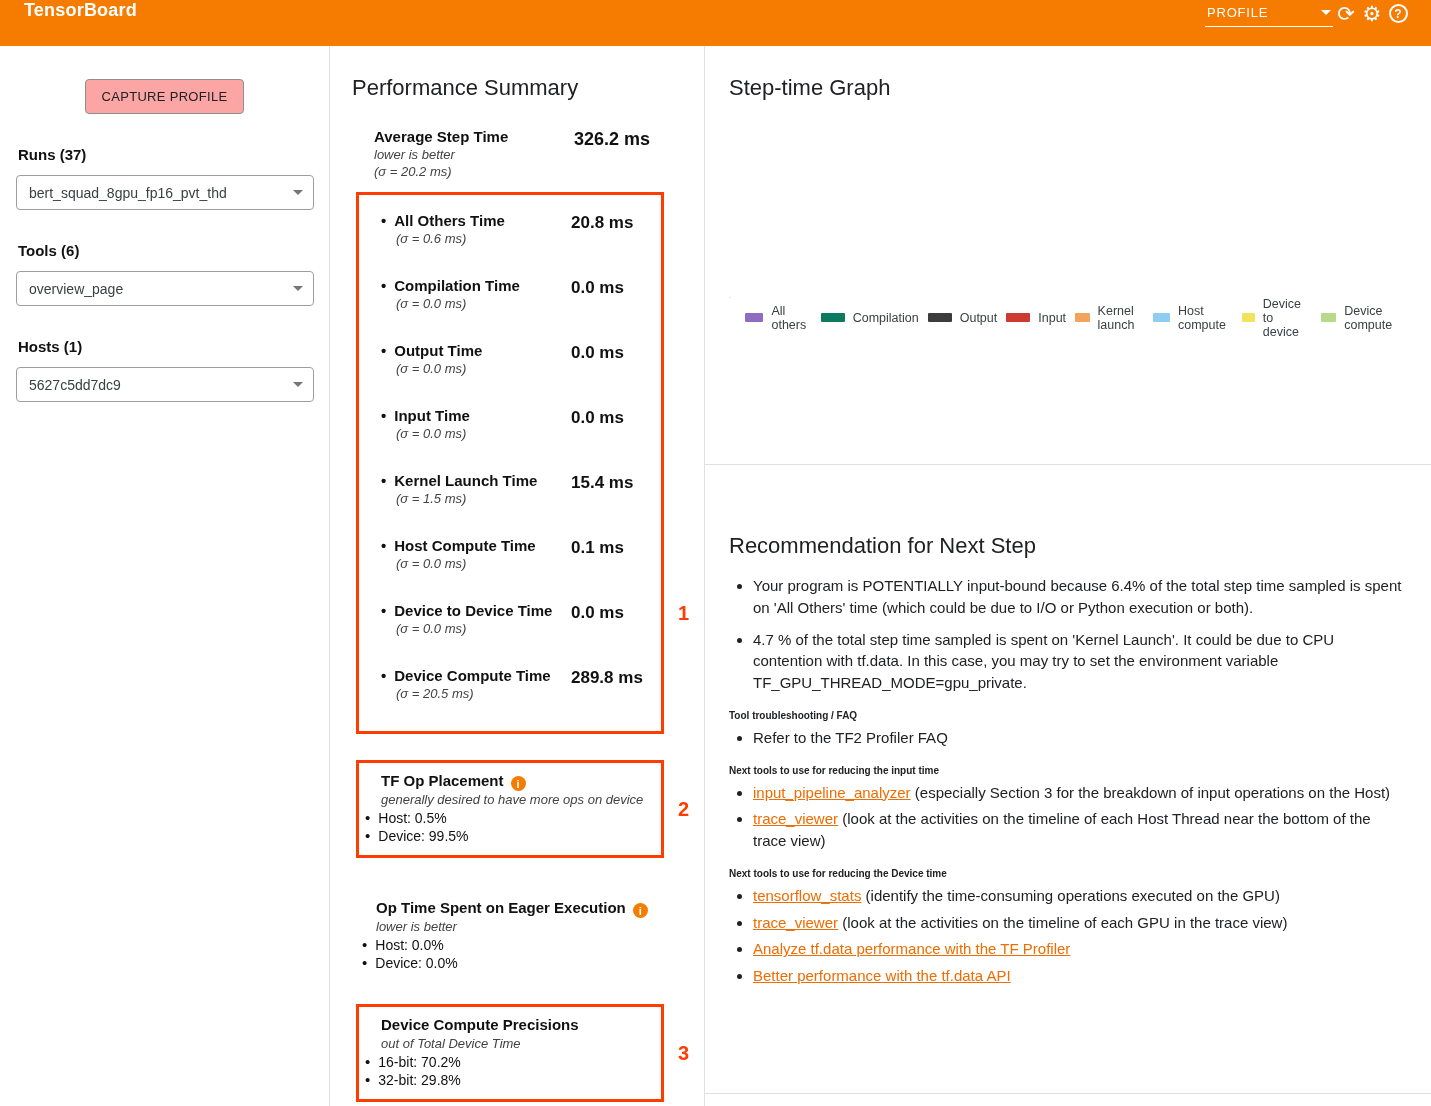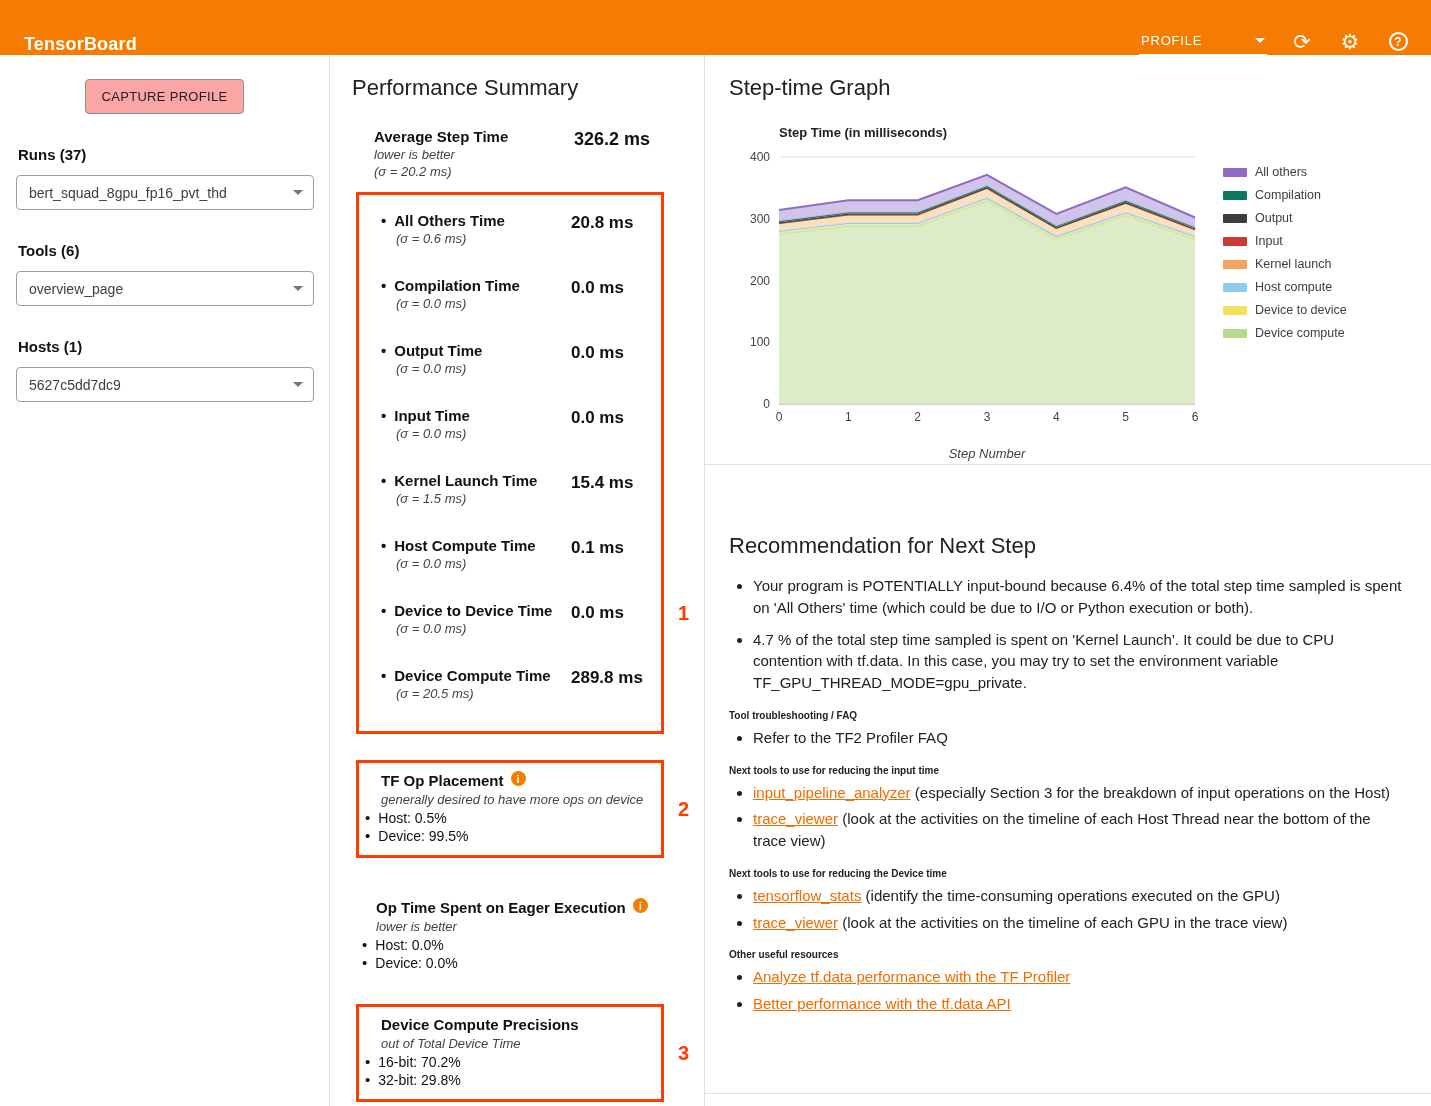--- a/index.html
+++ b/index.html
@@ -1,24 +1,24 @@
 <!DOCTYPE html>
 <html><head>
 <meta charset="utf-8">
 <style>
   * { box-sizing: border-box; margin: 0; padding: 0; }
   html,body { background:#fff; }
   body { font-family: "Liberation Sans", sans-serif; color:#202124; }
   .page { position:relative; width:1431px; height:1106px; overflow:hidden; background:#fff; }
 
   
-  .topbar { position:absolute; top:0; left:0; right:0; height:55px; background:#f57c00;
-            display:flex; align-items:flex-end; padding:8px 20px 0 24px; color:#fff; z-index:5; }
+  .topbar { position:absolute; top:0; left:0; right:0; height:46px; background:#f57c00;
+            display:flex; align-items:flex-start; padding:0 20px 0 24px; color:#fff; z-index:5; }
   .topbar-title { font-size:18px; font-weight:bold; letter-spacing:.2px; }
-  .topbar-right { margin-left:auto; display:flex; align-items:center; gap:22px; }
+  .topbar-right { margin-left:auto; display:flex; align-items:center; }
   .profile-select { display:flex; align-items:center; justify-content:space-between; width:128px;
                     border-bottom:1px solid #fff; padding:5px 2px 6px 2px; font-size:13px;
                     letter-spacing:.8px; cursor:pointer; }
   .caret-white { width:0; height:0; border-left:5px solid transparent; border-right:5px solid transparent;
                  border-top:5px solid #fff; }
   .icon-btn { width:26px; height:26px; display:flex; align-items:center; justify-content:center;
               cursor:pointer; font-size:21px; line-height:1; color:#fff; }
   .help-circle { width:19px; height:19px; border:2px solid #fff; border-radius:50%;
                  font-size:12px; font-weight:bold; display:flex; align-items:center; justify-content:center; }
 
@@ -46,36 +46,36 @@
   .avg-row .m-value { font-size:18px; }
 
   .ann-box { position:relative; border:3px solid #ff3d00; margin:12px 40px 0 4px; }
   .ann-num { position:absolute; right:-28px; font-size:20px; font-weight:bold; color:#ff3d00; }
   .metrics-box { padding:16px 12px 0 6px; }
   .metric-row { display:flex; margin-bottom:29px; padding-left:16px; }
   .bullet { font-size:15px; margin-right:8px; color:#111; }
   .metric-sigma { font-size:13px; font-style:italic; color:#424242; line-height:17px; margin-left:15px; }
 
   .fact-box { padding:8px 12px 10px 6px; }
-  .box-title-row { display:flex; align-items:flex-start; gap:7px; margin-left:16px; }
+  .box-title-row { display:flex; align-items:flex-end; gap:7px; margin-left:16px; }
   .box-title { font-size:15px; font-weight:bold; color:#111; line-height:20px; }
   .info-icon { width:15px; height:15px; border-radius:50%; background:#f57c00; color:#fff;
                font-size:11px; font-weight:bold; display:inline-flex; align-items:center;
                justify-content:center; font-style:normal; }
   .box-note { font-size:13px; font-style:italic; color:#424242; line-height:18px; margin-left:16px; }
   .fact-line { font-size:14px; color:#111; line-height:18px; }
   .plain-block { margin:40px 40px 0 10px; }
   .plain-block .box-title-row, .plain-block .box-note { margin-left:14px; }
 
   
   .right-col { position:absolute; top:45px; left:705px; right:0; bottom:0; background:#fff; }
   .graph-section { height:420px; border-bottom:1px solid #e0e0e0; padding:30px 24px 0 24px; }
   .chart-row { display:flex; margin-top:24px; }
   svg text { font-family:"Liberation Sans", sans-serif; }
-  .chart-legend { margin:40px 6px 0 14px; display:flex; flex-direction:column; gap:9px; }
+  .chart-legend { margin:40px 6px 0 14px; display:flex; flex-direction:row; gap:9px; }
   .legend-item { display:flex; align-items:center; gap:8px; font-size:12.5px; color:#3c4043; }
   .legend-swatch { width:24px; height:9px; border-radius:1px; display:inline-block; }
 
   .rec-section { padding:24px 28px 0 24px; max-width:740px; }
   .rec-title { font-size:22px; font-weight:400; color:#202124; margin-bottom:16px;margin-top:44px; }
   .rec-list { margin:0 0 4px 24px; }
   .rec-list li { font-size:15px; line-height:1.45; margin-bottom:10px; color:#202124; }
   .rec-subhead { font-size:10px; font-weight:bold; color:#202124; margin:16px 0 6px 0; }
   .rec-list.tight li { margin-bottom:5px; }
   a.rec-link { color:#ef6c00; text-decoration:underline; cursor:pointer; }
@@ -337,21 +337,20 @@
         <li><a class="rec-link">input_pipeline_analyzer</a><span> (especially Section 3 for the breakdown of input operations on the Host)</span></li>
         <li><a class="rec-link">trace_viewer</a><span> (look at the activities on the timeline of each Host Thread near the bottom of the trace view)</span></li>
       </ul>
 
       <div class="rec-subhead">Next tools to use for reducing the Device time</div>
       <ul class="rec-list tight">
         <li><a class="rec-link">tensorflow_stats</a><span> (identify the time-consuming operations executed on the GPU)</span></li>
         <li><a class="rec-link">trace_viewer</a><span> (look at the activities on the timeline of each GPU in the trace view)</span></li>
       </ul>
 
-      <div class="rec-subhead">Other useful resources</div>
       <ul class="rec-list tight">
         <li><a class="rec-link">Analyze tf.data performance with the TF Profiler</a></li>
         <li><a class="rec-link">Better performance with the tf.data API</a></li>
       </ul>
     </div>
   </div>
 
   <div class="bottom-divider"></div>
 </div>
 

